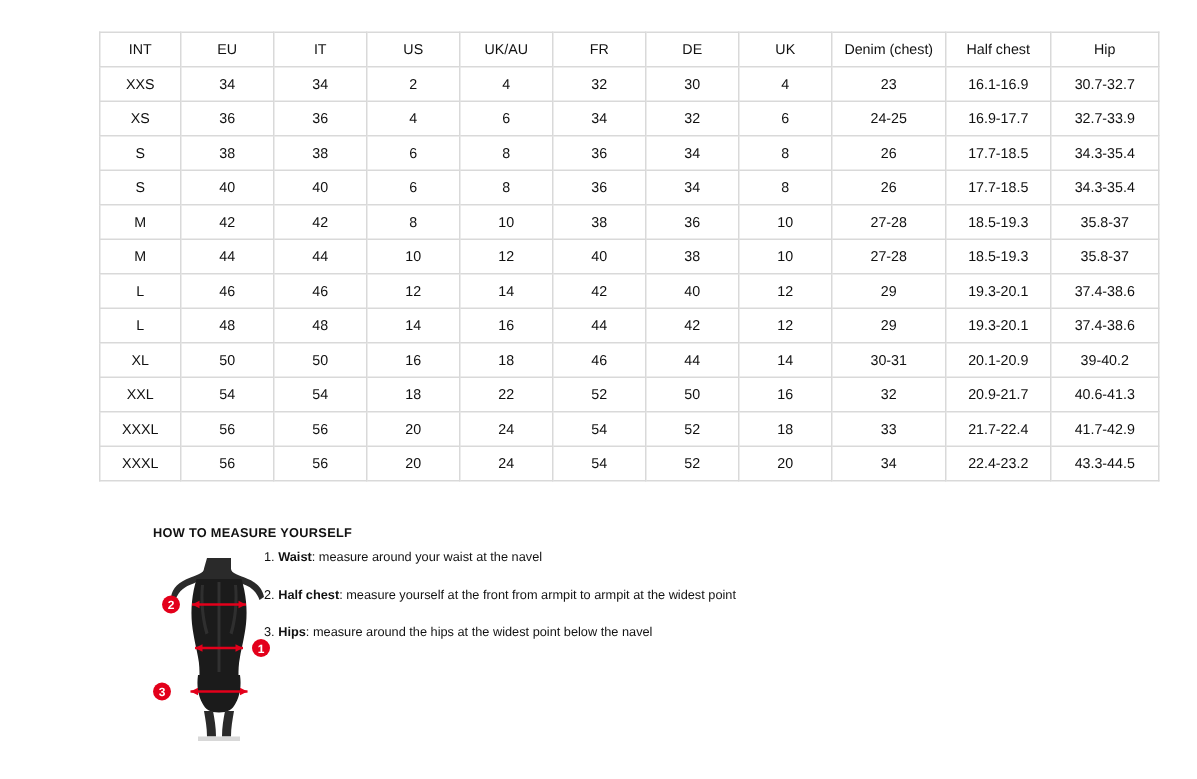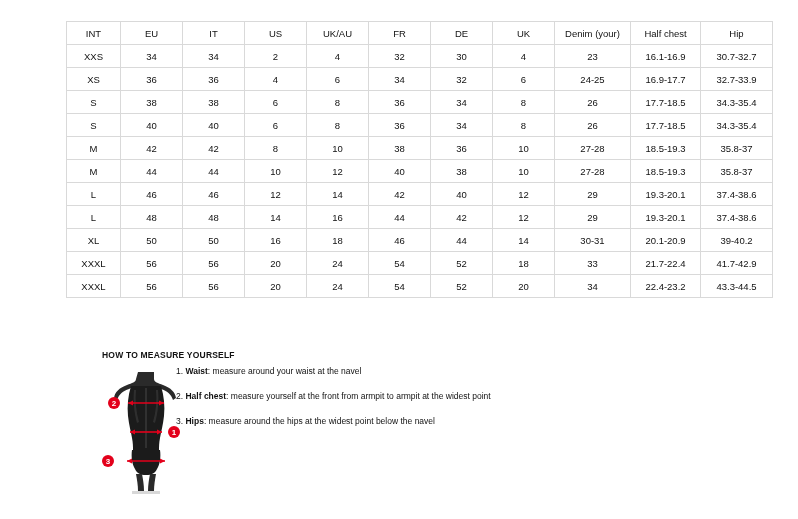--- a/index.html
+++ b/index.html
@@ -118,21 +118,21 @@
       <thead>
         <tr>
           <th>INT</th>
           <th>EU</th>
           <th>IT</th>
           <th>US</th>
           <th>UK/AU</th>
           <th>FR</th>
           <th>DE</th>
           <th>UK</th>
-          <th>Denim (your)</th>
+          <th>Denim (chest)</th>
           <th>Half chest</th>
           <th>Hip</th>
         </tr>
       </thead>
       <tbody>
         <tr>
           <td>XXS</td>
           <td>34</td>
           <td>34</td>
           <td>2</td>
@@ -240,20 +240,33 @@
           <td>50</td>
           <td>50</td>
           <td>16</td>
           <td>18</td>
           <td>46</td>
           <td>44</td>
           <td>14</td>
           <td>30-31</td>
           <td>20.1-20.9</td>
           <td>39-40.2</td>
+        </tr>
+        <tr>
+          <td>XXL</td>
+          <td>54</td>
+          <td>54</td>
+          <td>18</td>
+          <td>22</td>
+          <td>52</td>
+          <td>50</td>
+          <td>16</td>
+          <td>32</td>
+          <td>20.9-21.7</td>
+          <td>40.6-41.3</td>
         </tr>
         <tr>
           <td>XXXL</td>
           <td>56</td>
           <td>56</td>
           <td>20</td>
           <td>24</td>
           <td>54</td>
           <td>52</td>
           <td>18</td>

